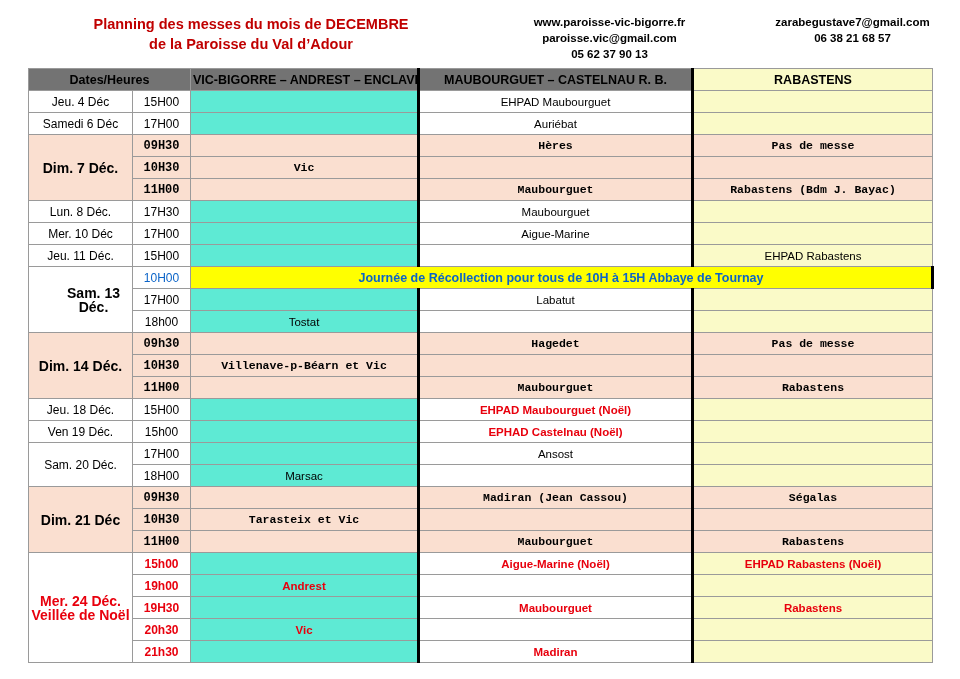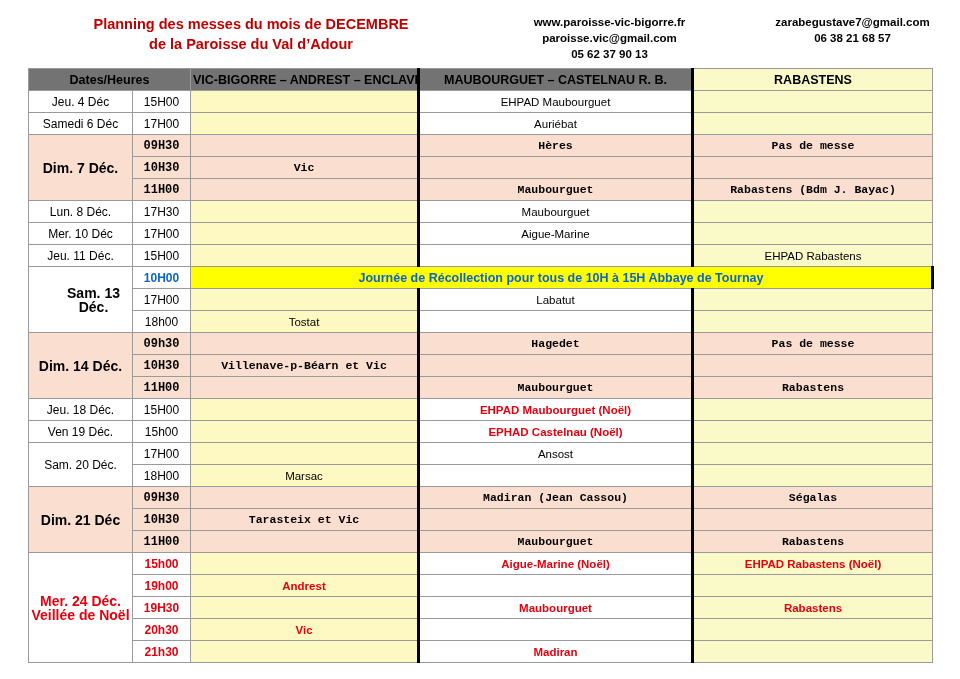--- a/index.html
+++ b/index.html
@@ -60,29 +60,29 @@
   
   col.c-date{width:104px;}
   col.c-time{width:58px;}
   col.c-vic{width:228px;}
   col.c-mau{width:274px;}
   col.c-rab{width:240px;}
   .sep-right{border-right:3px solid #000000 !important;}
 
   
   .bg-white{background:#ffffff;}
-  .bg-lav{background:#fef9c3;}
+  .bg-lav{background:#5eead4;}
   .bg-yel{background:#FAFAC8;}
   .bg-peach{background:#FADFD0;}
   .bg-banner{background:#FFFF00;}
 
   
   .b{font-weight:bold;font-family:Liberation Mono, monospace;}
   .red{color:#E8000D;font-weight:bold;}
-  .blue{color:#0B64C8;font-weight:bold;}
+  .blue{color:#0B64C8;font-weight:normal;}
   .banner-txt{color:#0B64C8;font-weight:bold;font-size:12.5px;}
 
   .datecell{font-weight:bold;font-size:14px;}
   .datecell-plain{font-size:12px;}
   .timecell{font-size:12px;}
   .timecell.b{font-weight:bold;}
 </style>
 </head>
 <body>
 

